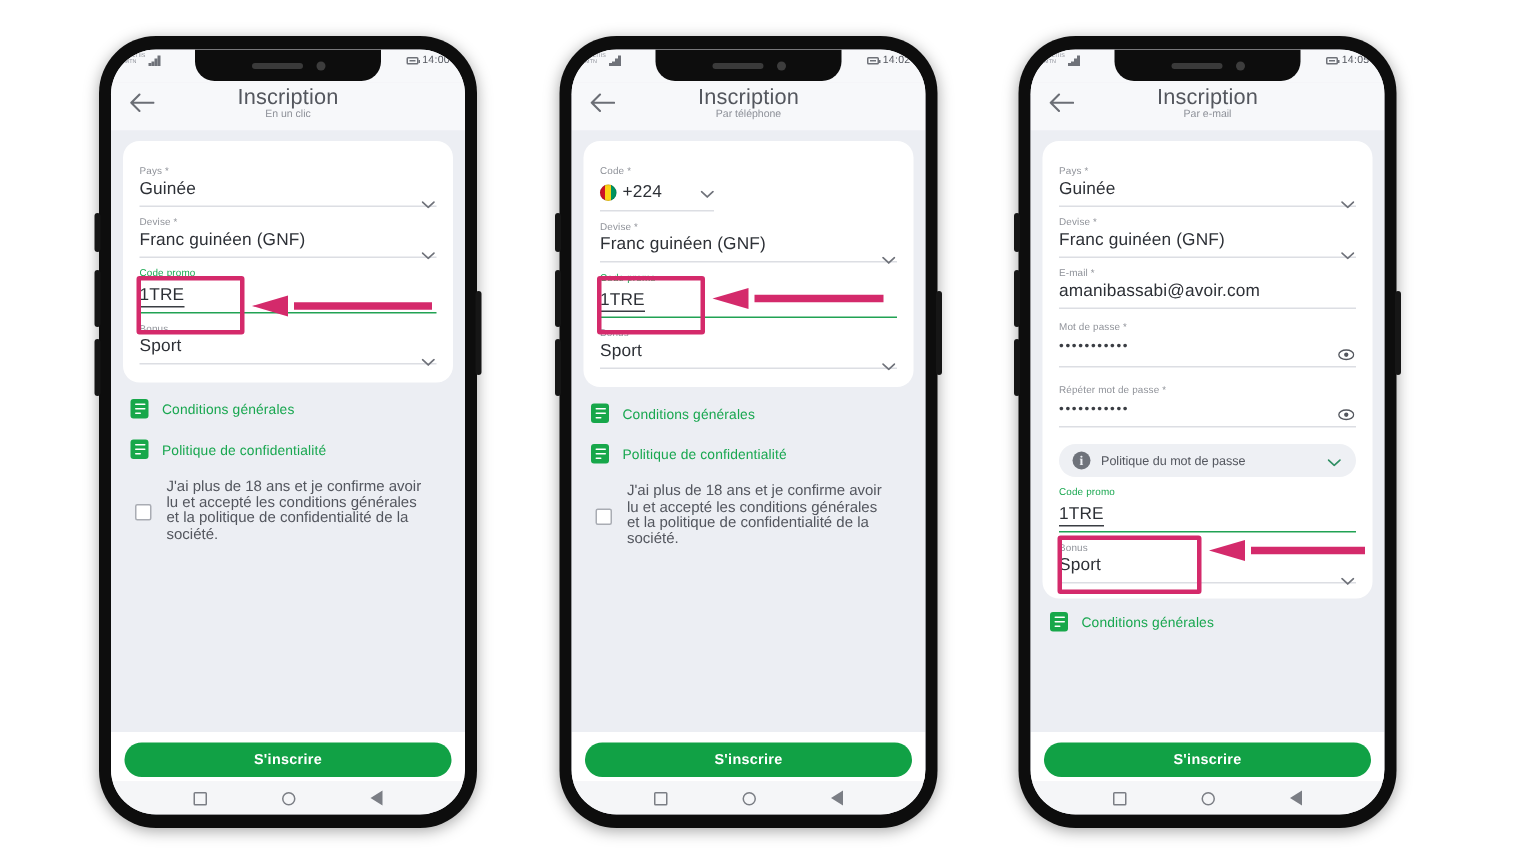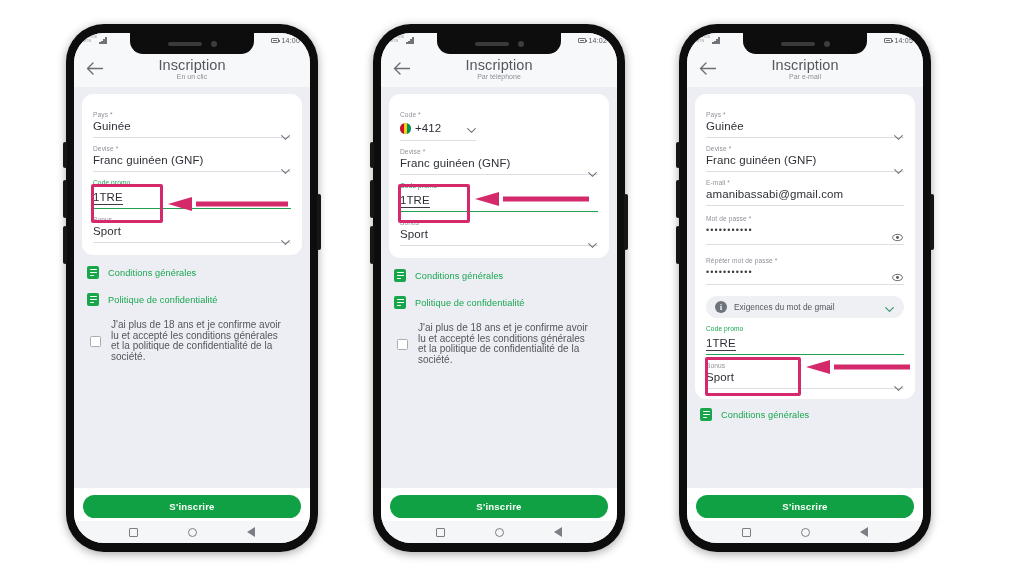--- a/index.html
+++ b/index.html
@@ -344,21 +344,21 @@
       </div>
 
       <div class="body">
         <div class="card">
 
           <div class="row2">
             <div class="col-code">
               <div class="flabel">Code *</div>
               <div class="codeval">
                 <span class="flag"></span>
-                <span class="fvalue">+412</span>
+                <span class="fvalue">+224</span>
                 <span style="margin-left:auto;">
                   <svg width="9" height="5" viewBox="0 0 9 5">
                       <path d="M.7.7 4.5 4.3 8.3.7" stroke="#6f727a" stroke-width="1.1" fill="none" stroke-linecap="round"></path>
                     </svg>
                 </span>
               </div>
               <div class="fline"></div>
             </div>
           </div>
 
@@ -491,21 +491,21 @@
             <div class="chev">
               <svg width="9" height="5" viewBox="0 0 9 5">
                   <path d="M.7.7 4.5 4.3 8.3.7" stroke="#6f727a" stroke-width="1.1" fill="none" stroke-linecap="round"></path>
                 </svg>
             </div>
             <div class="fline"></div>
           </div>
 
           <div class="field">
             <div class="flabel">E-mail *</div>
-            <div class="fvalue">amanibassabi@gmail.com</div>
+            <div class="fvalue">amanibassabi@avoir.com</div>
             <div class="fline"></div>
           </div>
 
           <div class="field" style="padding-top:9px;">
             <div class="flabel">Mot de passe *</div>
             <div class="dots">•••••••••••</div>
             <div class="eye">
               <svg width="11" height="11" viewBox="0 0 16 11">
                   <ellipse cx="8" cy="5.5" rx="7.2" ry="4.6" fill="none" stroke="#54575e" stroke-width="1.3"></ellipse>
                   <circle cx="8" cy="5.5" r="2.1" fill="#54575e"></circle>
@@ -521,21 +521,21 @@
               <svg width="11" height="11" viewBox="0 0 16 11">
                   <ellipse cx="8" cy="5.5" rx="7.2" ry="4.6" fill="none" stroke="#54575e" stroke-width="1.3"></ellipse>
                   <circle cx="8" cy="5.5" r="2.1" fill="#54575e"></circle>
                 </svg>
             </div>
             <div class="fline" style="margin-top:4px;"></div>
           </div>
 
           <div class="reqbar">
             <div class="info-ic">i</div>
-            <div class="reqtxt">Exigences du mot de gmail</div>
+            <div class="reqtxt">Politique du mot de passe</div>
             <div class="reqchev">
               <svg width="9" height="5" viewBox="0 0 9 5">
                   <path d="M.7.7 4.5 4.3 8.3.7" stroke="#2f8f63" stroke-width="1.1" fill="none" stroke-linecap="round"></path>
                 </svg>
             </div>
           </div>
 
           <div class="field">
             <div class="flabel" style="color:#19a750">Code promo</div>
             <div class="fvalue" style="border-bottom:1px solid #3a3d43;display:inline-block;line-height:13px;">1TRE</div>

